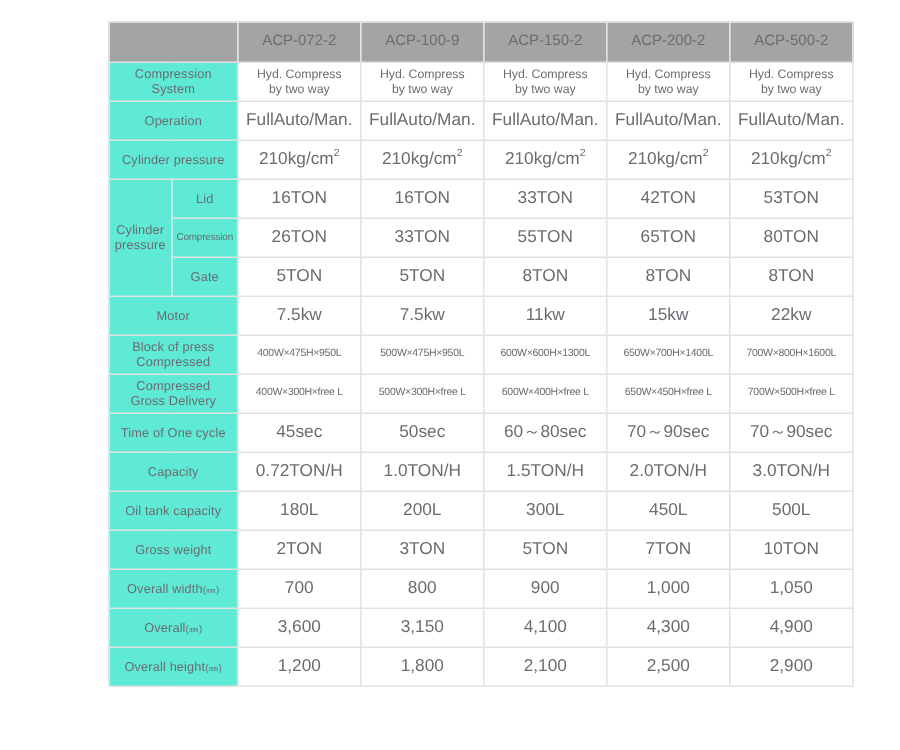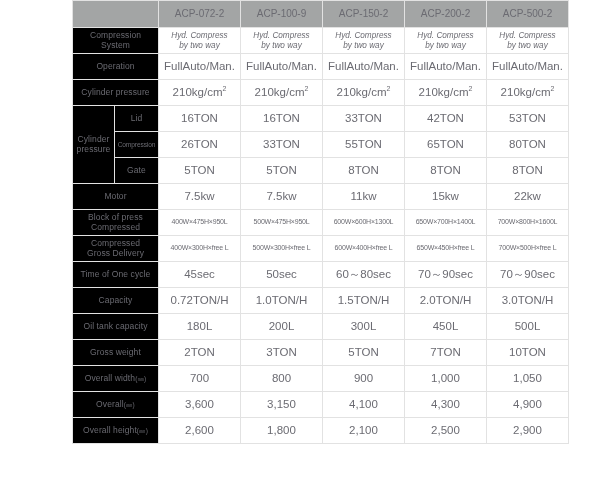--- a/index.html
+++ b/index.html
@@ -15,21 +15,21 @@
   #page {
     position: relative;
     width: 600px;
     height: 500px;
     background: #ffffff;
   }
 
   #spec-table-wrap {
     position: absolute;
     left: 72px;
-    top: 0;
+    top: 14px;
     width: 456px;
   }
 
   table.spec {
     border-collapse: collapse;
     table-layout: fixed;
     width: 456px;
     background: #ffffff;
   }
 
@@ -38,21 +38,21 @@
     padding: 0;
     text-align: center;
     vertical-align: middle;
     color: #6b6b72;
     font-weight: normal;
     line-height: 1.15;
   }
 
   
   .lbl {
-    background: #000000;
+    background: #5eead4;
     color: #ffffff;
     font-size: 8.5px;
     letter-spacing: .1px;
     border-color: #ffffff;
     padding: 3px 2px;
   }
   .lbl-main { width: 42px; }
   .lbl-sub  { width: 44px; }
 
   .lbl-small {
@@ -81,21 +81,20 @@
   .val {
     background: #ffffff;
     font-size: 11.5px;
     height: 25px;
     color: #646469;
   }
   .val-two {
     font-size: 8.2px;
     line-height: 1.25;
     color: #6f6f74;
-    font-style: italic;
   }
   .val-dim {
     font-size: 7px;
     letter-spacing: -0.2px;
     color: #6f6f74;
   }
   sup.sq {
     font-size: 7px;
     vertical-align: super;
     line-height: 0;
@@ -287,21 +286,21 @@
           <td class="lbl" colspan="2"><span>Overall</span><span class="unit-mm">(㎜)</span></td>
           <td class="val">3,600</td>
           <td class="val">3,150</td>
           <td class="val">4,100</td>
           <td class="val">4,300</td>
           <td class="val">4,900</td>
         </tr>
 
         <tr>
           <td class="lbl" colspan="2"><span>Overall height</span><span class="unit-mm">(㎜)</span></td>
-          <td class="val">2,600</td>
+          <td class="val">1,200</td>
           <td class="val">1,800</td>
           <td class="val">2,100</td>
           <td class="val">2,500</td>
           <td class="val">2,900</td>
         </tr>
 
       </tbody>
     </table>
   </div>
 </div>

